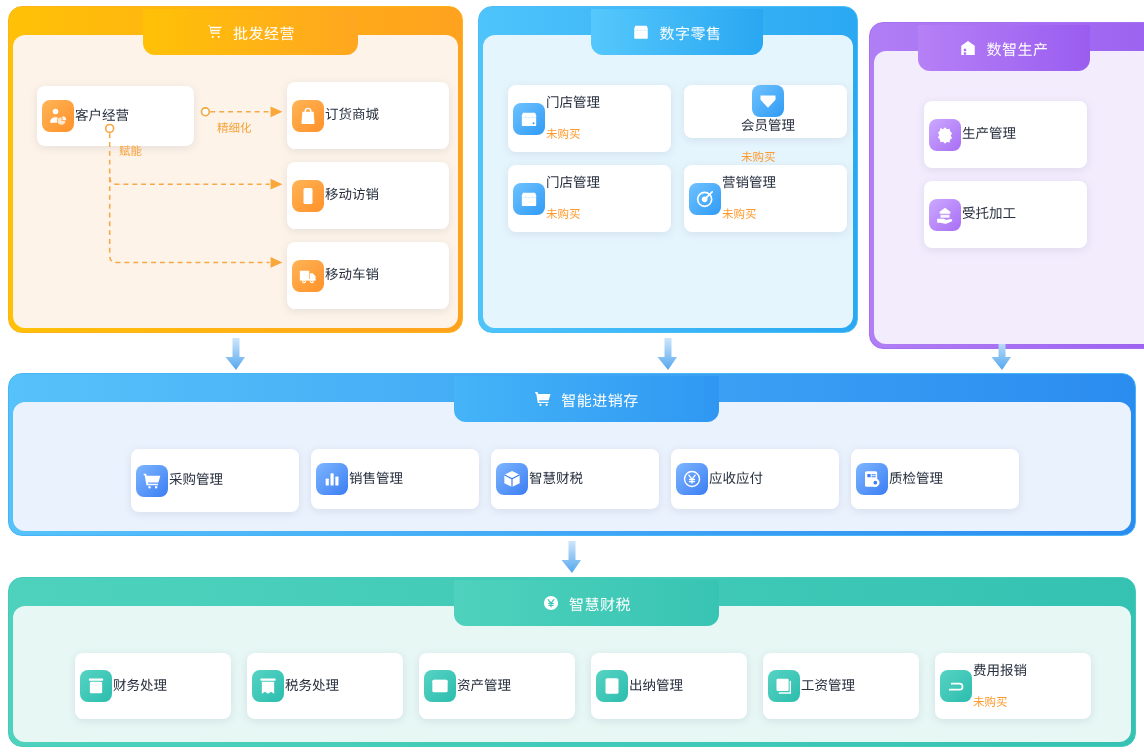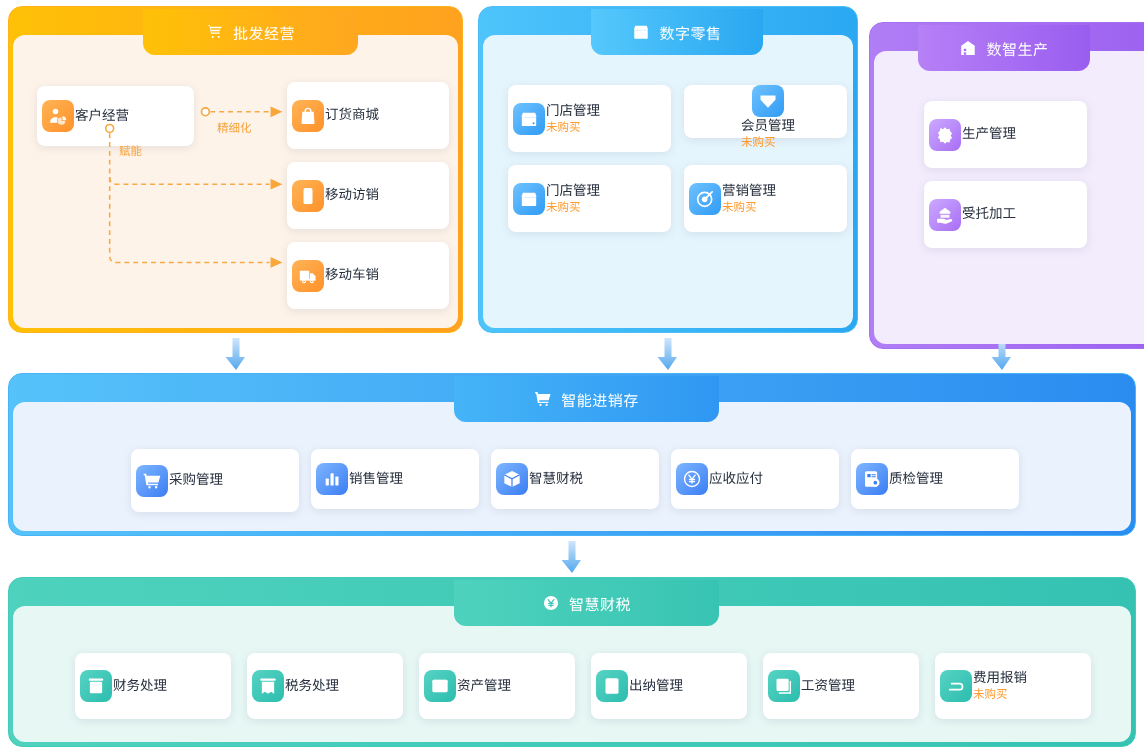--- a/index.html
+++ b/index.html
@@ -73,21 +73,21 @@
   }
   .card .ico{
     width:32px;height:32px;
     border-radius:8px;
     display:flex;align-items:center;justify-content:center;
     flex:0 0 auto;
   }
   .card .ico svg{width:20px;height:20px;display:block;fill:#fff;}
   .card .txt{display:flex;flex-direction:column;justify-content:center;line-height:1.25;}
   .card .tl{font-size:13.5px;color:#27303f;white-space:nowrap;}
-  .card .sub{font-size:11.5px;color:#ff9a2e;margin-top:0;white-space:nowrap;}
+  .card .sub{font-size:11.5px;color:#ff9a2e;margin-top:15px;white-space:nowrap;}
 
   
   .g-orange{background:linear-gradient(135deg,#ffb457,#ff9128);}
   .g-blue  {background:linear-gradient(135deg,#6fc2ff,#2f9bf5);}
   .g-blue2 {background:linear-gradient(135deg,#7eb6ff,#3b7df4);}
   .g-purple{background:linear-gradient(135deg,#c9a9ff,#a濃);}
   .g-purple{background:linear-gradient(135deg,#cba9ff,#a96ef5);}
   .g-teal  {background:linear-gradient(135deg,#57d3c3,#2bbdae);}
 
   

